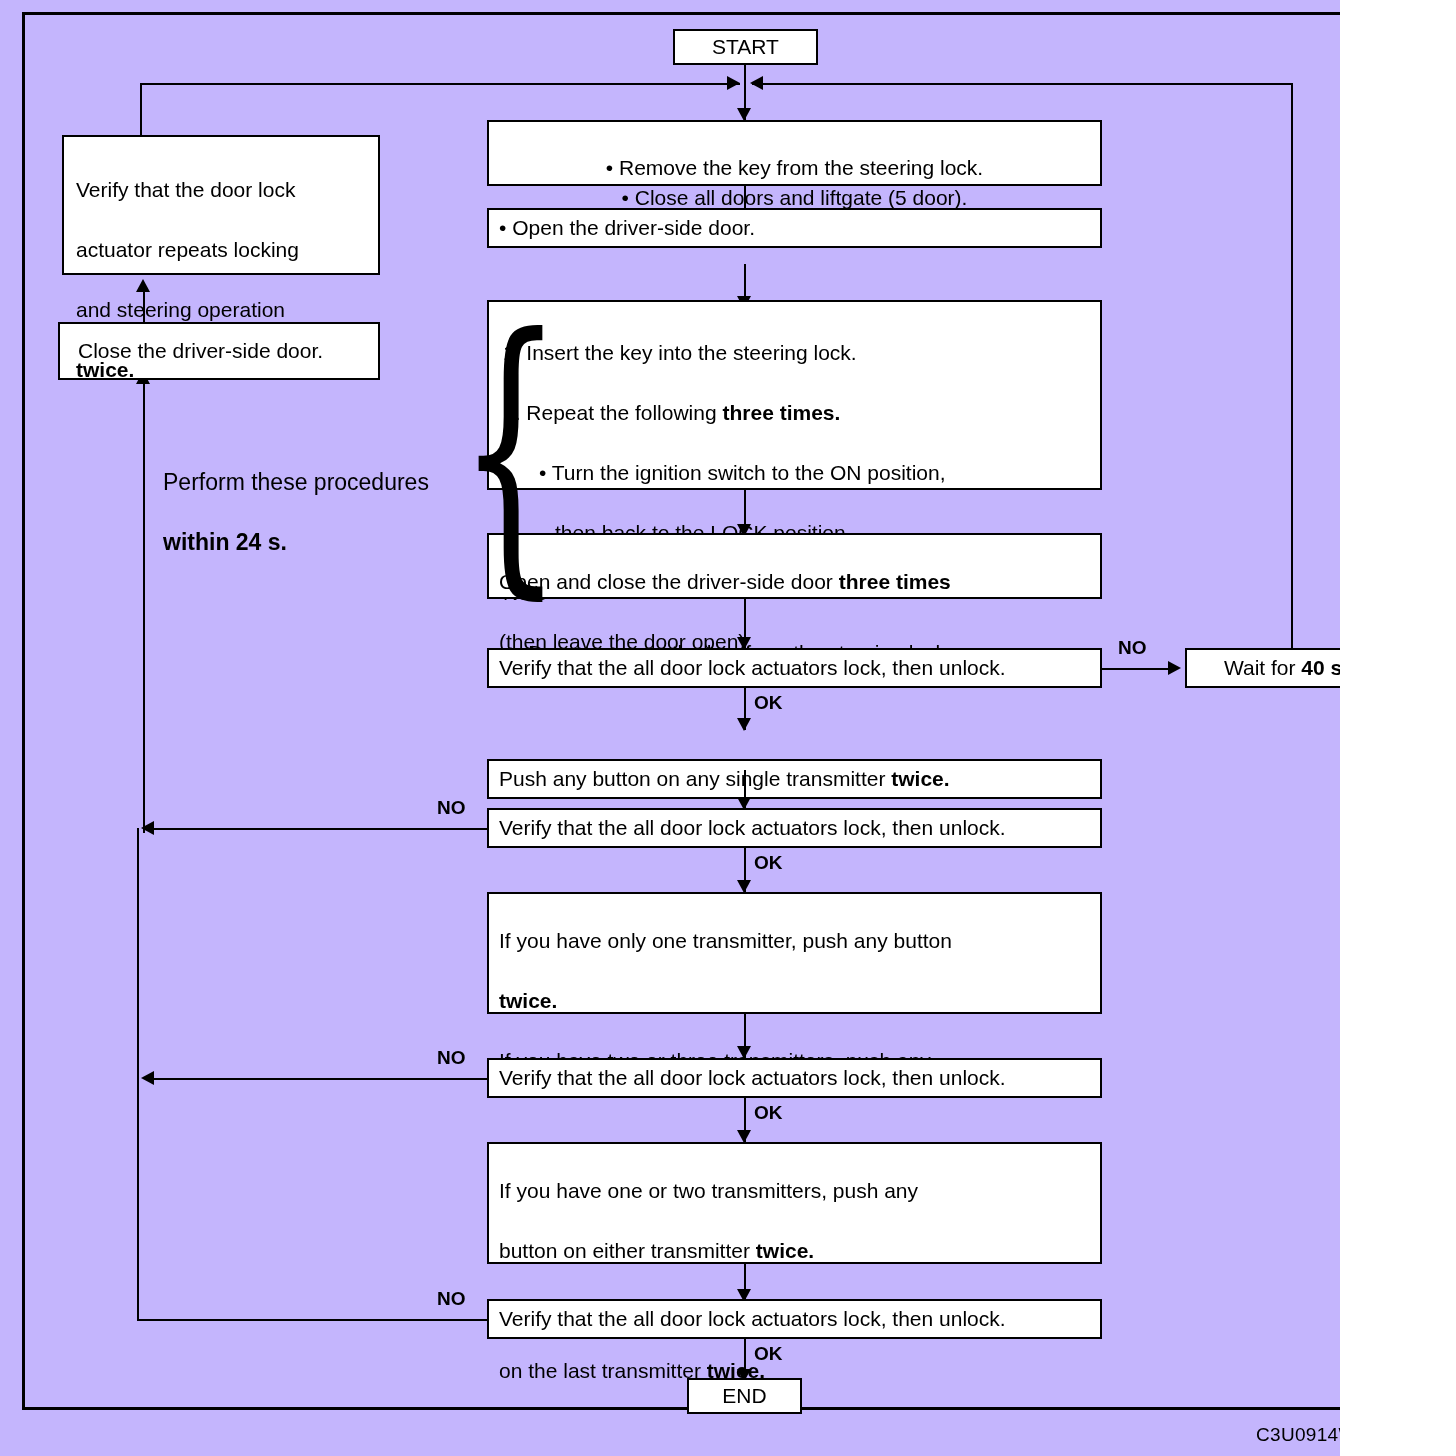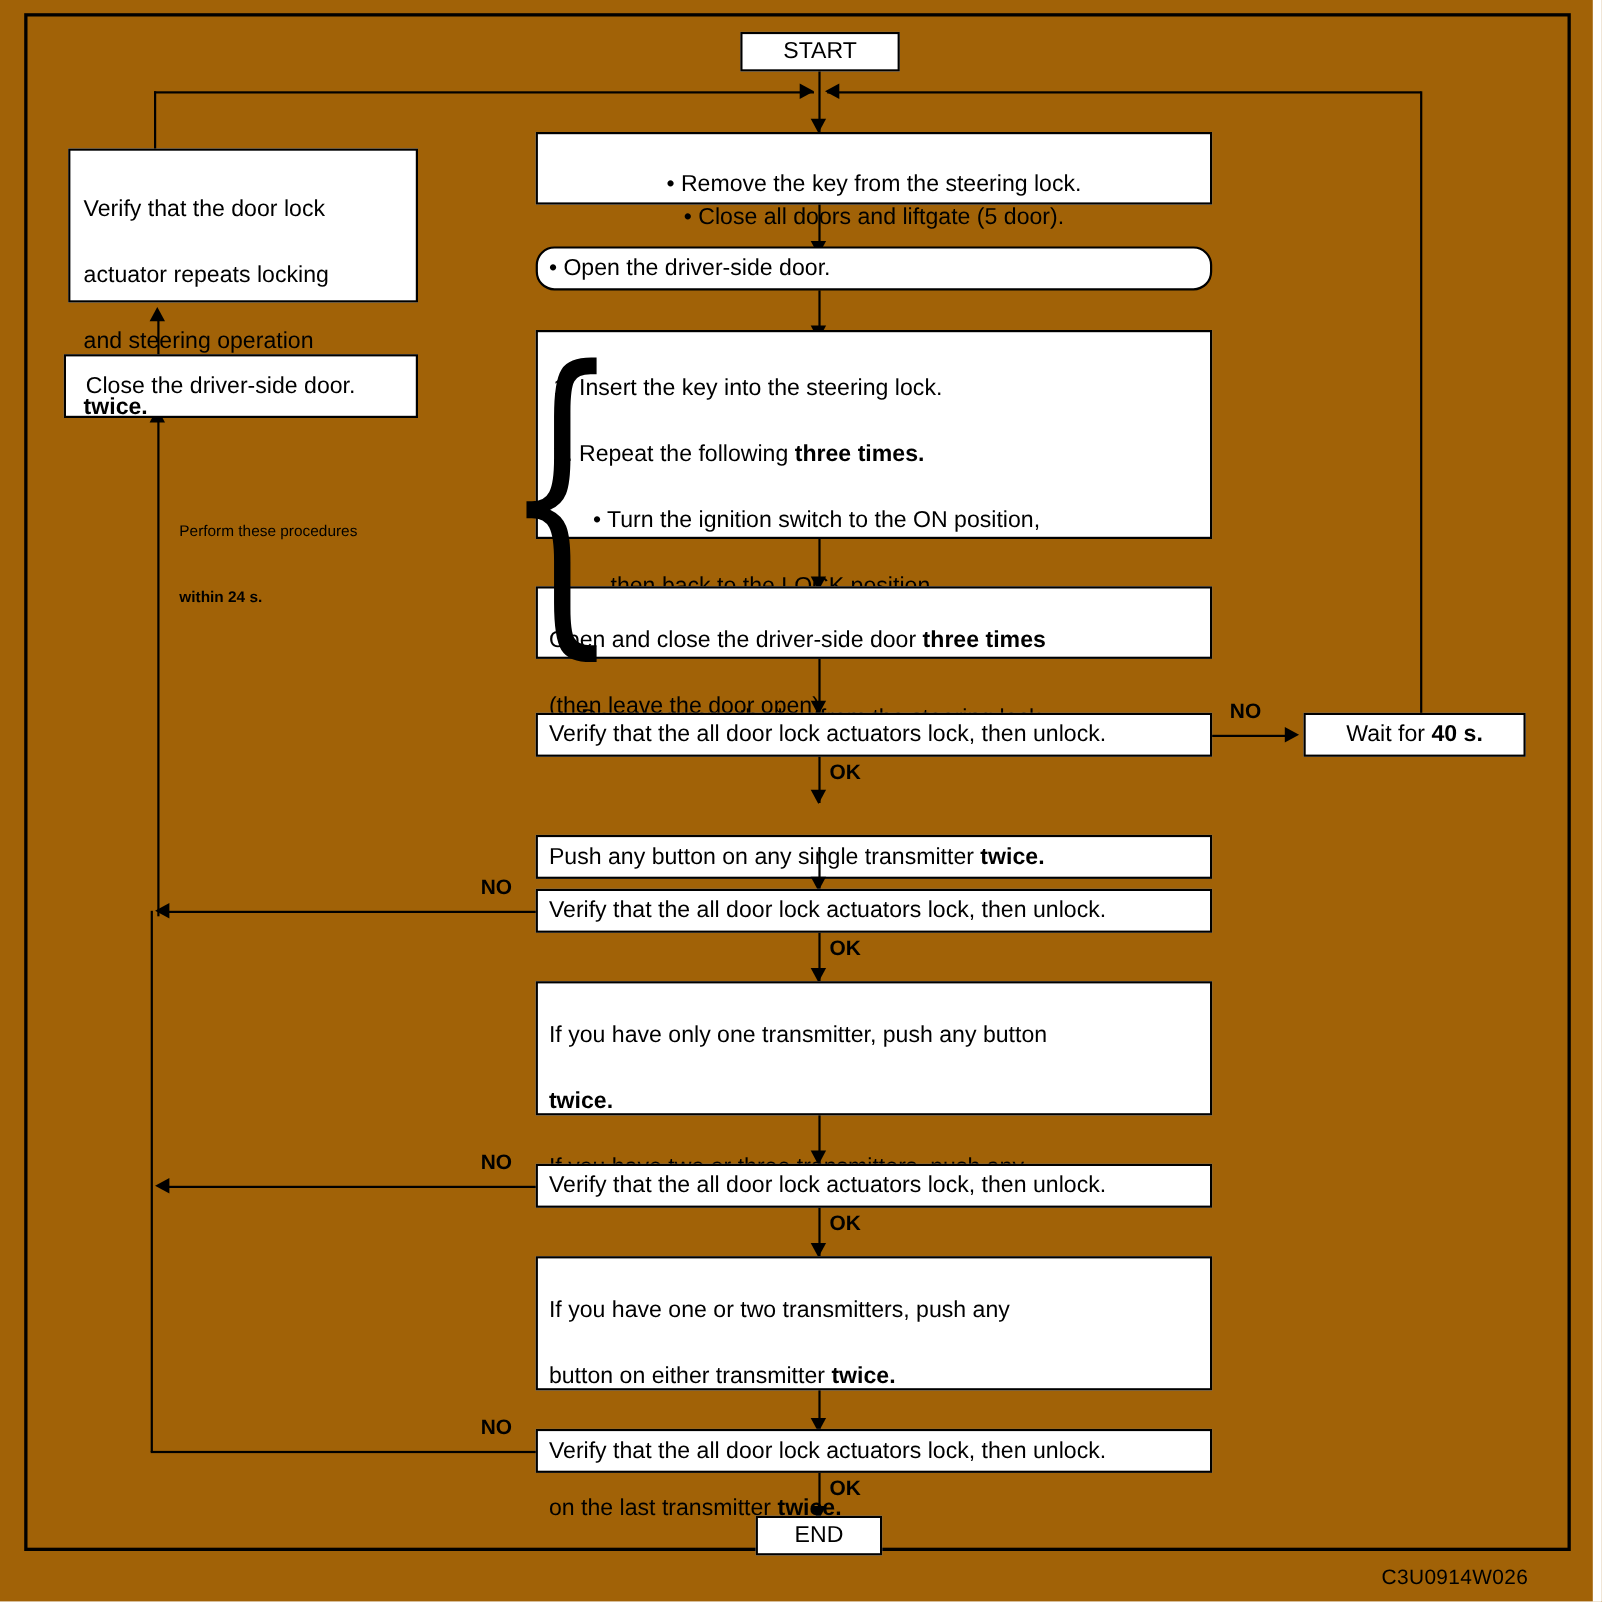--- a/index.html
+++ b/index.html
@@ -2,22 +2,22 @@
 <html><head>
 <meta charset="utf-8">
 <style>
   html,body{margin:0;padding:0;background:#fff;}
   body{
     font-family:"Liberation Sans","DejaVu Sans",sans-serif;
     color:#000;
   }
   #stage{
     position:relative;
-    width:1448px;height:1456px;
-    background:#a16207;
+    width:1340px;height:1456px;
+    background:#c4b5fd;
     overflow:hidden;
   }
   
   .frame{
     position:absolute;
     left:22px;top:12px;
     width:1406px;height:1398px;
     border:3px solid #000;
     box-sizing:border-box;
   }
@@ -74,21 +74,21 @@
   }
   
   .elabel{
     position:absolute;
     font-size:19px;
     font-weight:bold;
     white-space:nowrap;
   }
   .plain-label{
     position:absolute;
-    font-size:14px;
+    font-size:23px;
     line-height:30px;
     white-space:pre-line;
     text-align:left;
   }
   .brace{
     position:absolute;
     font-size:300px;
     line-height:1;
     font-family:"DejaVu Serif",serif;
     font-weight:100;
@@ -122,21 +122,21 @@
   <div class="arr-left" style="left:750px;top:76px;"></div>
 
   <div class="box" style="left:487px;top:120px;width:615px;height:66px;padding-top:1px;text-align:center;">
     <span>• Remove the key from  the steering lock.
 • Close all doors and liftgate (5 door).</span>
   </div>
 
   <div class="vline" style="left:744px;top:186px;height:45px;"></div>
   <div class="arr-down" style="left:737px;top:219px;"></div>
 
-  <div class="box vcenter" style="left:487px;top:224px;width:615px;height:40px;border-radius:17px;">
+  <div class="box vcenter" style="left:487px;top:208px;width:615px;height:40px;">
     <span>• Open the driver-side door.</span>
   </div>
 
   <div class="vline" style="left:744px;top:264px;height:44px;"></div>
   <div class="arr-down" style="left:737px;top:296px;"></div>
 
   <div class="box" style="left:487px;top:300px;width:615px;height:190px;padding:6px 14px;">
     <div><span>1. Insert the key into the steering lock.</span></div>
     <div><span>2. Repeat the following </span><b>three times.</b></div>
     <div style="padding-left:36px;"><span>• Turn the ignition switch to the ON position,</span></div>

